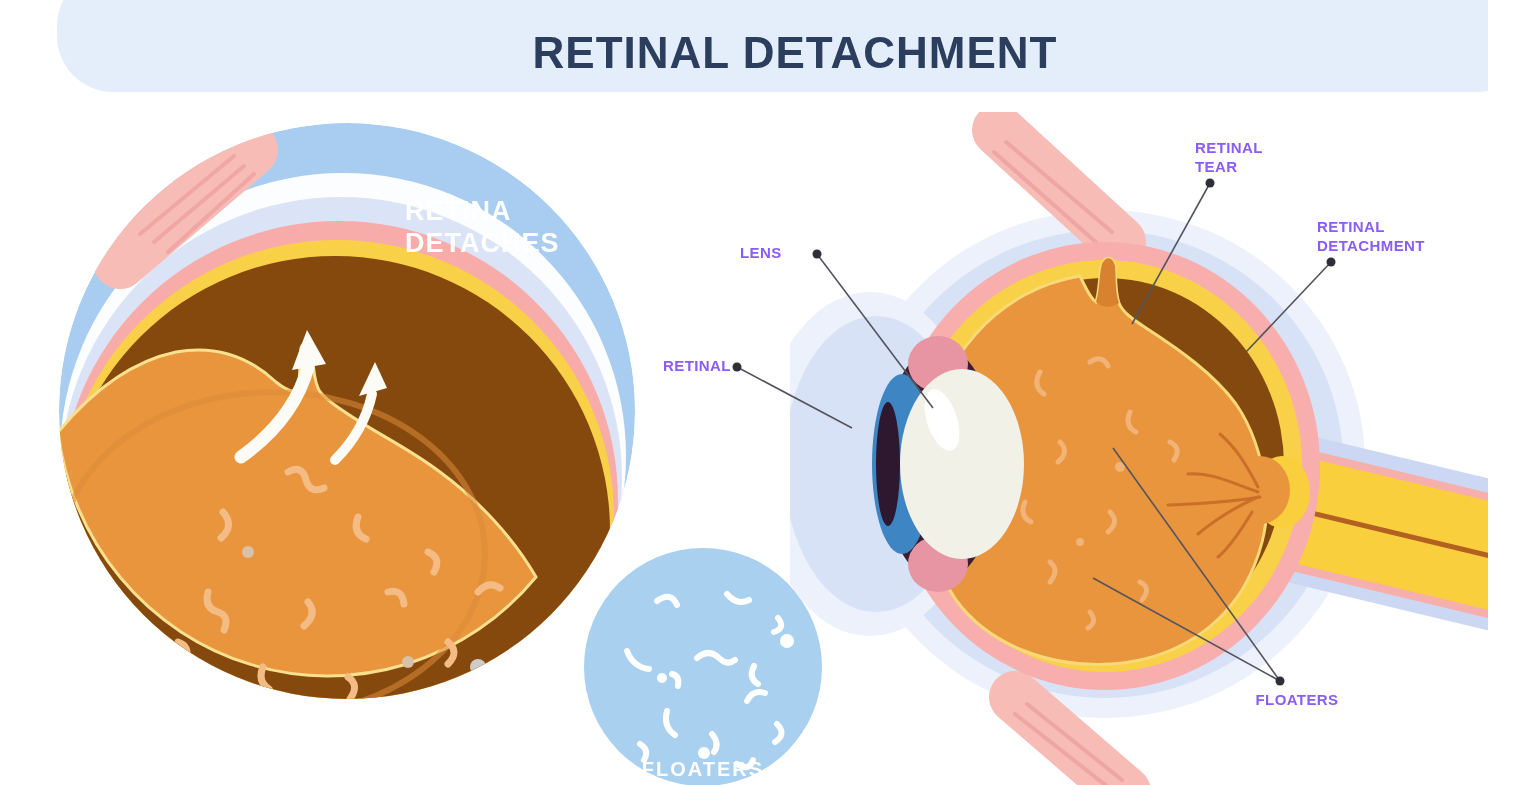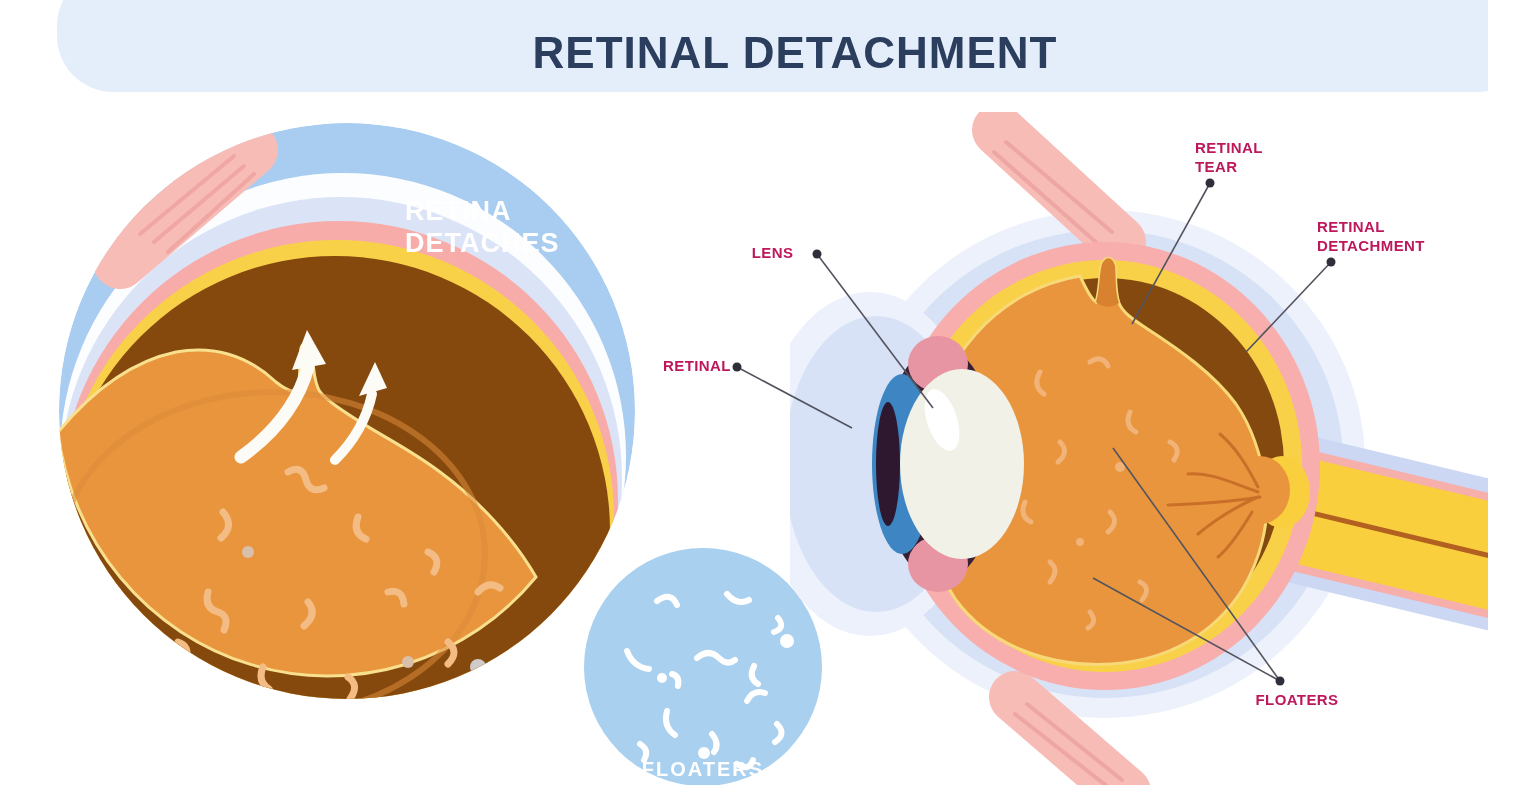--- a/index.html
+++ b/index.html
@@ -9,24 +9,24 @@
   .banner{position:absolute;left:57px;top:-30px;width:1476px;height:122px;
           background:#e4eefb;border-radius:56px;display:flex;align-items:flex-end;justify-content:center;}
   .banner h1{margin:0 0 14px 0;font-size:44px;font-weight:700;color:#2c3e5e;letter-spacing:1px;}
   
   .panel{position:absolute;}
   #left-panel{left:58px;top:122px;}
   #floaters-panel{left:582px;top:546px;}
   #eye-panel{left:790px;top:112px;}
   #leader-overlay{left:0;top:0;pointer-events:none;}
   
-  .lbl{position:absolute;font-size:15px;font-weight:700;color:#be185d;letter-spacing:.4px;line-height:1.25;}
+  .lbl{position:absolute;font-size:15px;font-weight:700;color:#8b5cf6;letter-spacing:.4px;line-height:1.25;}
   #lbl-retinal-tear{left:1195px;top:139px;}
   #lbl-retinal-detachment{left:1317px;top:218px;}
-  #lbl-lens{left:740px;top:244px;width:65px;text-align:center;}
+  #lbl-lens{left:740px;top:244px;width:65px;text-align:left;}
   #lbl-cornea{left:663px;top:357px;}
   #lbl-floaters-right{left:1242px;top:691px;width:110px;text-align:center;}
   svg text{font-family:"Liberation Sans", sans-serif;font-weight:700;}
 </style>
 </head>
 <body>
 
 <div id="canvas">
 
   <div class="banner">

